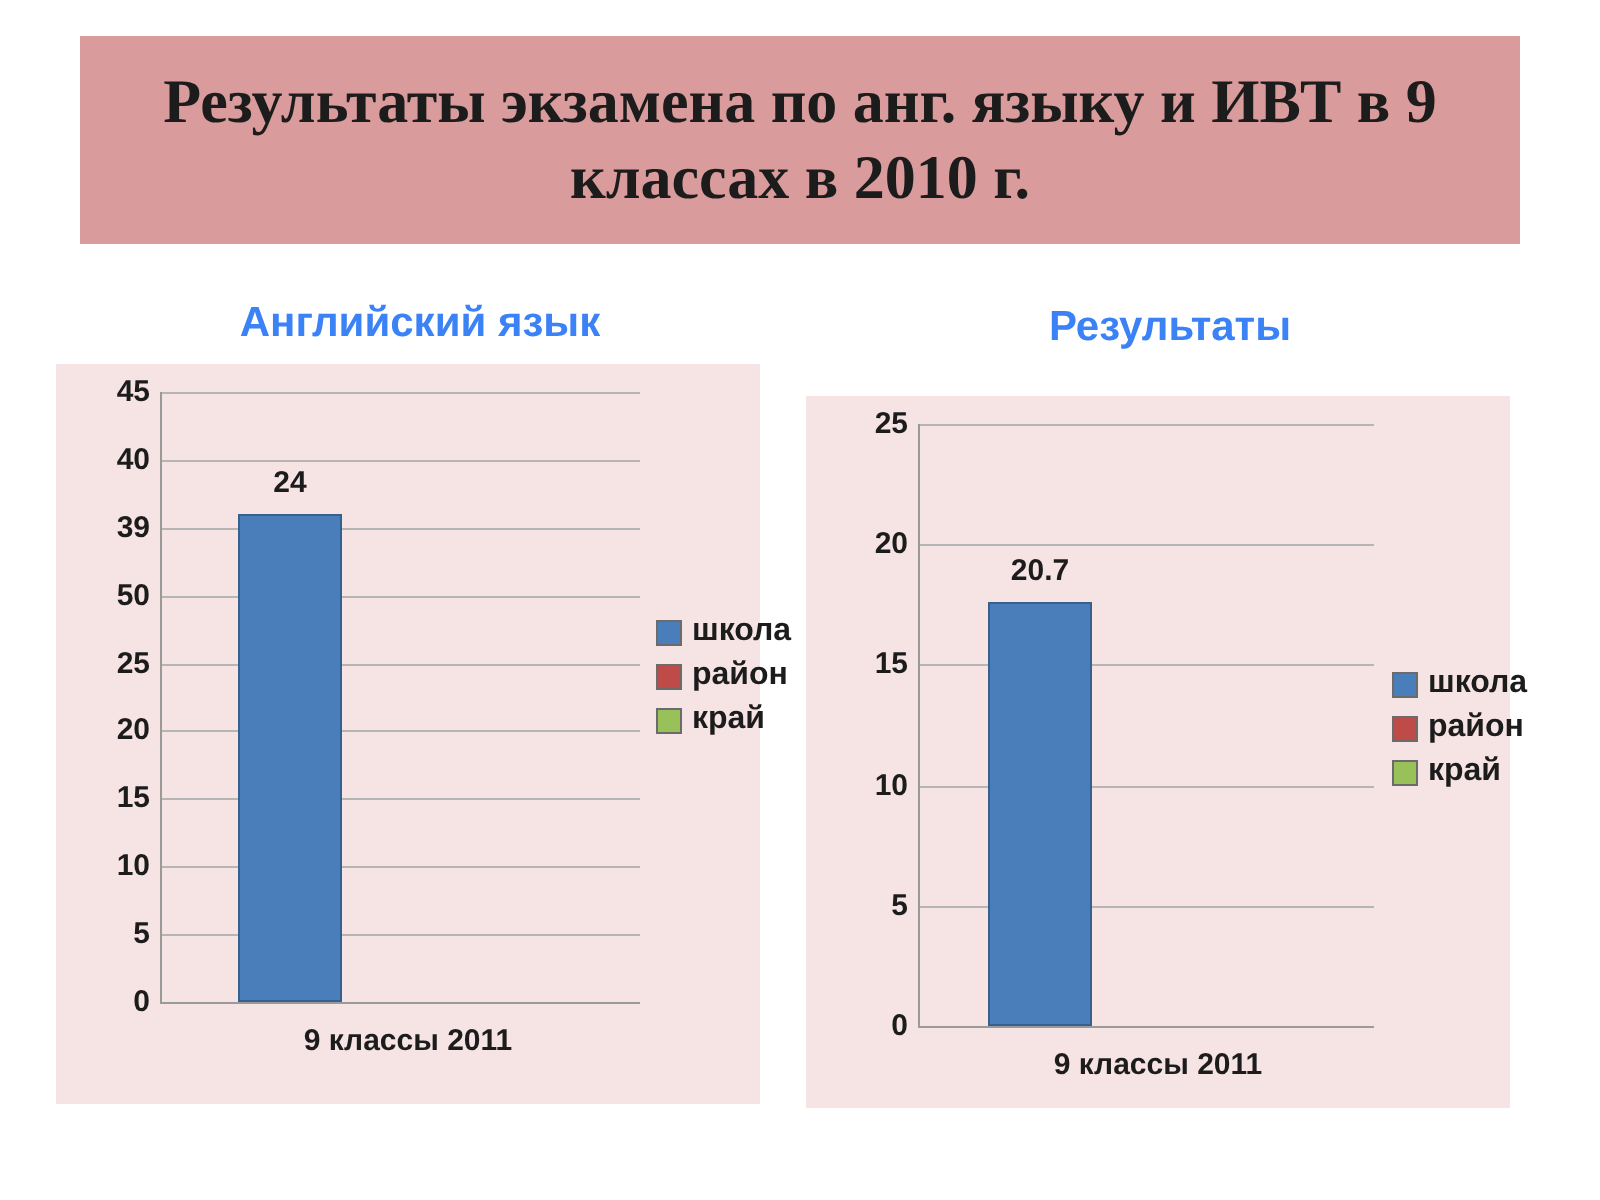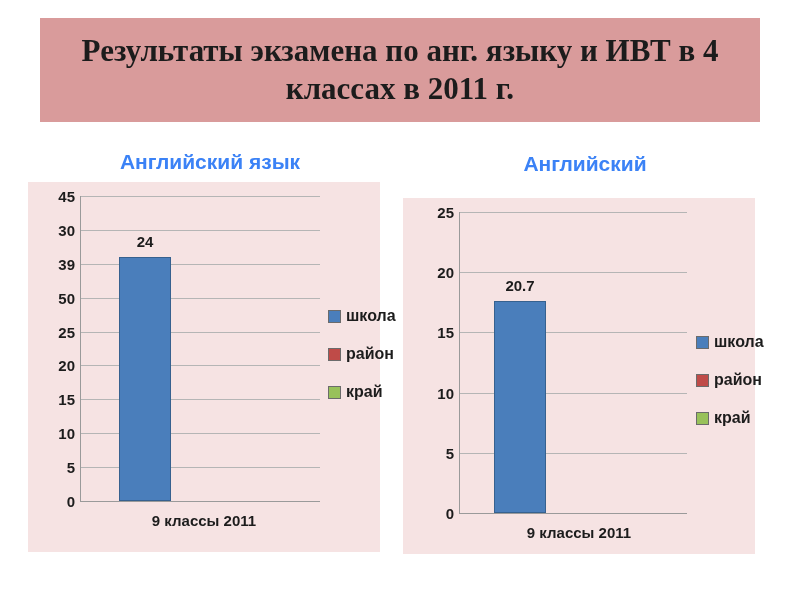--- a/index.html
+++ b/index.html
@@ -137,21 +137,21 @@
     text-align: center;
     font-weight: bold;
     font-size: 15px;
     color: #1c1c1c;
   }
   
   .legend {
     position: absolute;
     display: flex;
     flex-direction: column;
-    gap: 20px;
+    gap: 4px;
   }
   #legend-left {
     left: 300px;
     top: 125px;
   }
   #legend-right {
     left: 293px;
     top: 135px;
   }
   .legend-row {
@@ -171,41 +171,41 @@
     color: #1c1c1c;
     white-space: nowrap;
   }
 </style>
 </head>
 <body>
 
 <div class="slide">
 
   <div class="title-banner">
-    <div class="title-text">Результаты экзамена по анг. языку и ИВТ в 4 классах в 2011 г.</div>
+    <div class="title-text">Результаты экзамена по анг. языку и ИВТ в 9 классах в 2010 г.</div>
   </div>
 
   <div class="chart-heading" id="heading-left">Английский язык</div>
 
   <div class="chart-panel" id="panel-left">
 
     <div class="plot" id="plot-left">
 
       <div class="gridline" style="top:0%"></div>
       <div class="gridline" style="top:11.111%"></div>
       <div class="gridline" style="top:22.222%"></div>
       <div class="gridline" style="top:33.333%"></div>
       <div class="gridline" style="top:44.444%"></div>
       <div class="gridline" style="top:55.556%"></div>
       <div class="gridline" style="top:66.667%"></div>
       <div class="gridline" style="top:77.778%"></div>
       <div class="gridline" style="top:88.889%"></div>
 
       <div class="ytick" style="top:0%">45</div>
-      <div class="ytick" style="top:11.111%">30</div>
+      <div class="ytick" style="top:11.111%">40</div>
       <div class="ytick" style="top:22.222%">39</div>
       <div class="ytick" style="top:33.333%">50</div>
       <div class="ytick" style="top:44.444%">25</div>
       <div class="ytick" style="top:55.556%">20</div>
       <div class="ytick" style="top:66.667%">15</div>
       <div class="ytick" style="top:77.778%">10</div>
       <div class="ytick" style="top:88.889%">5</div>
       <div class="ytick" style="top:100%">0</div>
 
       <div class="bar" style="left:38px; width:52px; height:80%"></div>
@@ -223,21 +223,21 @@
         <span class="swatch" style="background:#bf4b48"></span>
         <span class="legend-label">район</span>
       </div>
       <div class="legend-row">
         <span class="swatch" style="background:#98c15a"></span>
         <span class="legend-label">край</span>
       </div>
     </div>
   </div>
 
-  <div class="chart-heading" id="heading-right">Английский</div>
+  <div class="chart-heading" id="heading-right">Результаты</div>
 
   <div class="chart-panel" id="panel-right">
 
     <div class="plot" id="plot-right">
 
       <div class="gridline" style="top:0%"></div>
       <div class="gridline" style="top:20%"></div>
       <div class="gridline" style="top:40%"></div>
       <div class="gridline" style="top:60%"></div>
       <div class="gridline" style="top:80%"></div>

